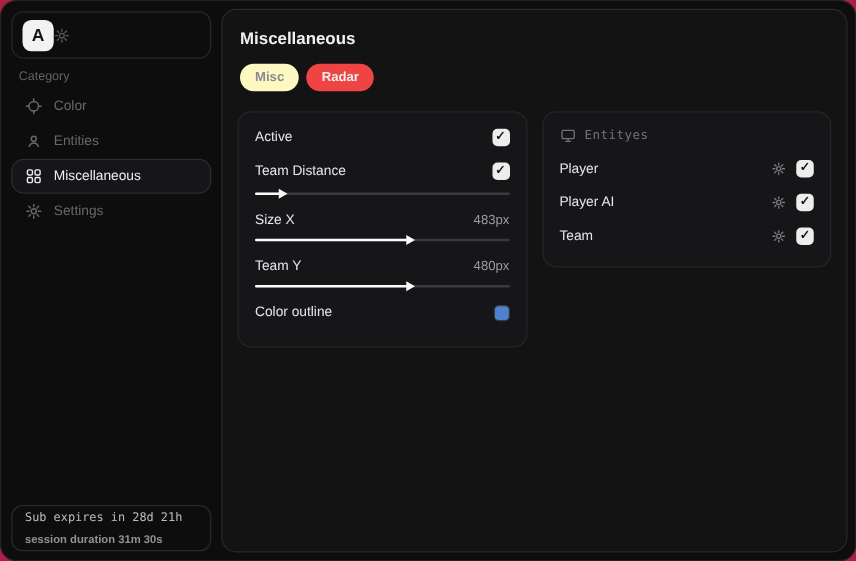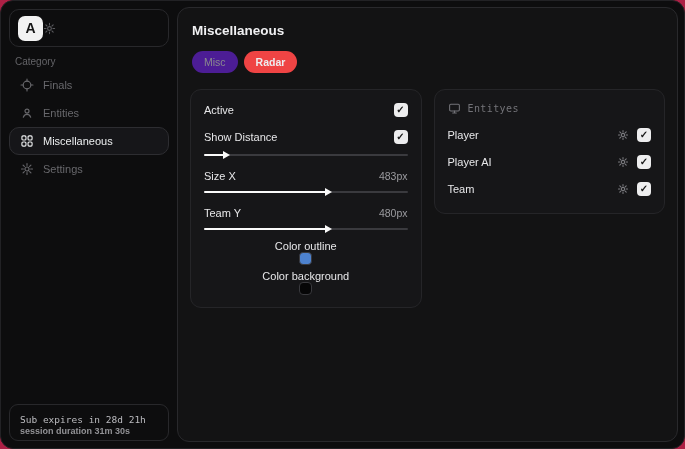--- a/index.html
+++ b/index.html
@@ -21,31 +21,31 @@
 
   .category-label { position:absolute; left:14px; top:55px; color:#636367; font-size:10px; }
   .menu { position:absolute; left:8px; top:70px; width:160px; }
   .menu-item { height:28px; display:flex; align-items:center; padding:0 9px; border-radius:10px;
     color:#68686c; font-size:11px; cursor:pointer; border:1px solid transparent; margin-bottom:0; position:relative; }
   .menu-item .icon { width:16px; margin-right:8px; color:inherit; }
   .menu-item.active { color:#eceeef; background:#161619; border-color:#2d2d31; }
 
   .footer-card { position:absolute; left:8px; bottom:7px; width:160px; height:37px;
     border:1px solid #28282b; border-radius:9px; padding:4px 10px; display:flex;
-    flex-direction:column; justify-content:flex-end; gap:1px; }
+    flex-direction:column; justify-content:space-between; gap:1px; }
   .sub-line { font-family:"DejaVu Sans Mono", monospace; font-size:9.5px; color:#bcbcc0; white-space:nowrap; }
   .session-line { font-size:9px; font-weight:bold; color:#929296; }
 
   
   .content { position:absolute; left:176px; top:6px; right:6px; bottom:6px;
     background:#131314; border:1px solid #29292c; border-radius:12px; padding:13px 12px; }
   .page-title { color:#f0f0f2; font-size:13.5px; font-weight:bold; margin:2px 0 0 2px; }
   .tabs { display:flex; gap:6px; margin:13px 0 0 2px; }
   .tab { border:none; font-family:inherit; font-size:10.5px; padding:5px 12px; border-radius:13px;
-    background:#4c1d95; color:#8a8a8e; cursor:pointer; }
+    background:#fef9c3; color:#8a8a8e; cursor:pointer;font-weight:bold; }
   .tab.active { background:#ef4444; color:#ededef; font-weight:bold; }
 
   .cards { display:flex; align-items:flex-start; gap:12px; margin-top:16px; }
   .card { width:237px; background:#161618; border:1px solid #252528; border-radius:11px; padding:10px 13px 12px; }
   .card-head { display:flex; align-items:center; gap:7px; color:#737378; margin:2px 0 10px; }
   .card-head .head-label { font-family:"DejaVu Sans Mono", monospace; font-size:10px; letter-spacing:.4px; }
 
   .row { display:flex; align-items:center; justify-content:space-between; min-height:20px; margin-bottom:7px; }
   .row-label { color:#e7e7e9; font-size:11px; }
   .row-value { color:#9b9b9f; font-size:10.5px; }
@@ -54,21 +54,21 @@
     align-items:center; justify-content:center; cursor:pointer; }
   .checkbox .tick { color:#151515; font-size:10px; font-weight:bold; line-height:1; }
 
   .slider-group { margin-bottom:10px; }
   .slider-group .row { margin-bottom:5px; }
   .track { position:relative; height:2px; background:#3a3a3e; border-radius:2px; cursor:pointer; margin-bottom:2px; }
   .fill { position:absolute; left:0; top:0; height:2px; background:#fafafa; border-radius:2px; }
   .thumb { position:absolute; right:-6px; top:50%; transform:translateY(-50%); width:0; height:0;
     border-left:7px solid #fafafa; border-top:4px solid transparent; border-bottom:4px solid transparent; }
 
-  .color-row { margin-bottom:5px;flex-direction:column; }
+  .color-row { margin-bottom:5px; }
   .swatch { width:13px; height:13px; border-radius:4px; border:1px solid #39393d; cursor:pointer; }
 
   .ent-right { display:flex; align-items:center; gap:8px; }
   .ent-gear { color:#7c7c80; cursor:pointer; }
 </style>
 </head>
 <body>
 
 <div class="stage">
   <div class="window">
@@ -88,21 +88,21 @@
       <div class="category-label">Category</div>
 
       <nav class="menu">
         <div class="menu-item">
           <span class="icon">
             <svg viewBox="0 0 16 16" width="14" height="14" fill="none" stroke="currentColor" stroke-width="1.3" stroke-linecap="round">
               <circle cx="8" cy="8" r="4.4"></circle>
                 <path d="M8 1.2v2.6M8 12.2v2.6M1.2 8h2.6M12.2 8h2.6"></path>
             </svg>
           </span>
-          <span>Finals</span>
+          <span>Color</span>
         </div>
         <div class="menu-item">
           <span class="icon">
             <svg viewBox="0 0 16 16" width="14" height="14" fill="none" stroke="currentColor" stroke-width="1.3" stroke-linecap="round">
               <circle cx="8" cy="5.8" r="2.3"></circle>
                 <path d="M3.8 12.8c.8-2.1 2.4-3.2 4.2-3.2s3.4 1.1 4.2 3.2"></path>
             </svg>
           </span>
           <span>Entities</span>
         </div>
@@ -147,21 +147,21 @@
         <section class="card">
 
           <div class="row">
             <span class="row-label">Active</span>
             <span class="checkbox">
               <span class="tick">✓</span>
             </span>
           </div>
 
           <div class="row">
-            <span class="row-label">Show Distance</span>
+            <span class="row-label">Team Distance</span>
             <span class="checkbox">
               <span class="tick">✓</span>
             </span>
           </div>
 
           <div class="slider-group">
             <div class="track">
               <div class="fill" style="width: 10%;">
                 <div class="thumb"></div>
               </div>
@@ -188,24 +188,20 @@
             <div class="track">
               <div class="fill" style="width: 60%;">
                 <div class="thumb"></div>
               </div>
             </div>
           </div>
 
           <div class="row color-row">
             <span class="row-label">Color outline</span>
             <span class="swatch" style="background-color: rgb(77, 130, 207);"></span>
-          </div>
-          <div class="row color-row" style="margin-bottom:0;">
-            <span class="row-label">Color background</span>
-            <span class="swatch" style="background-color: rgb(6, 6, 7);"></span>
           </div>
         </section>
 
         <section class="card">
           <div class="card-head">
             <span class="icon">
               <svg viewBox="0 0 16 16" width="13" height="13" fill="none" stroke="currentColor" stroke-width="1.3" stroke-linecap="round">
                 <rect x="2" y="2.8" width="12" height="8.2" rx="1.4"></rect>
                 <path d="M5.8 13.6h4.4M8 11v2.6"></path>
               </svg>

